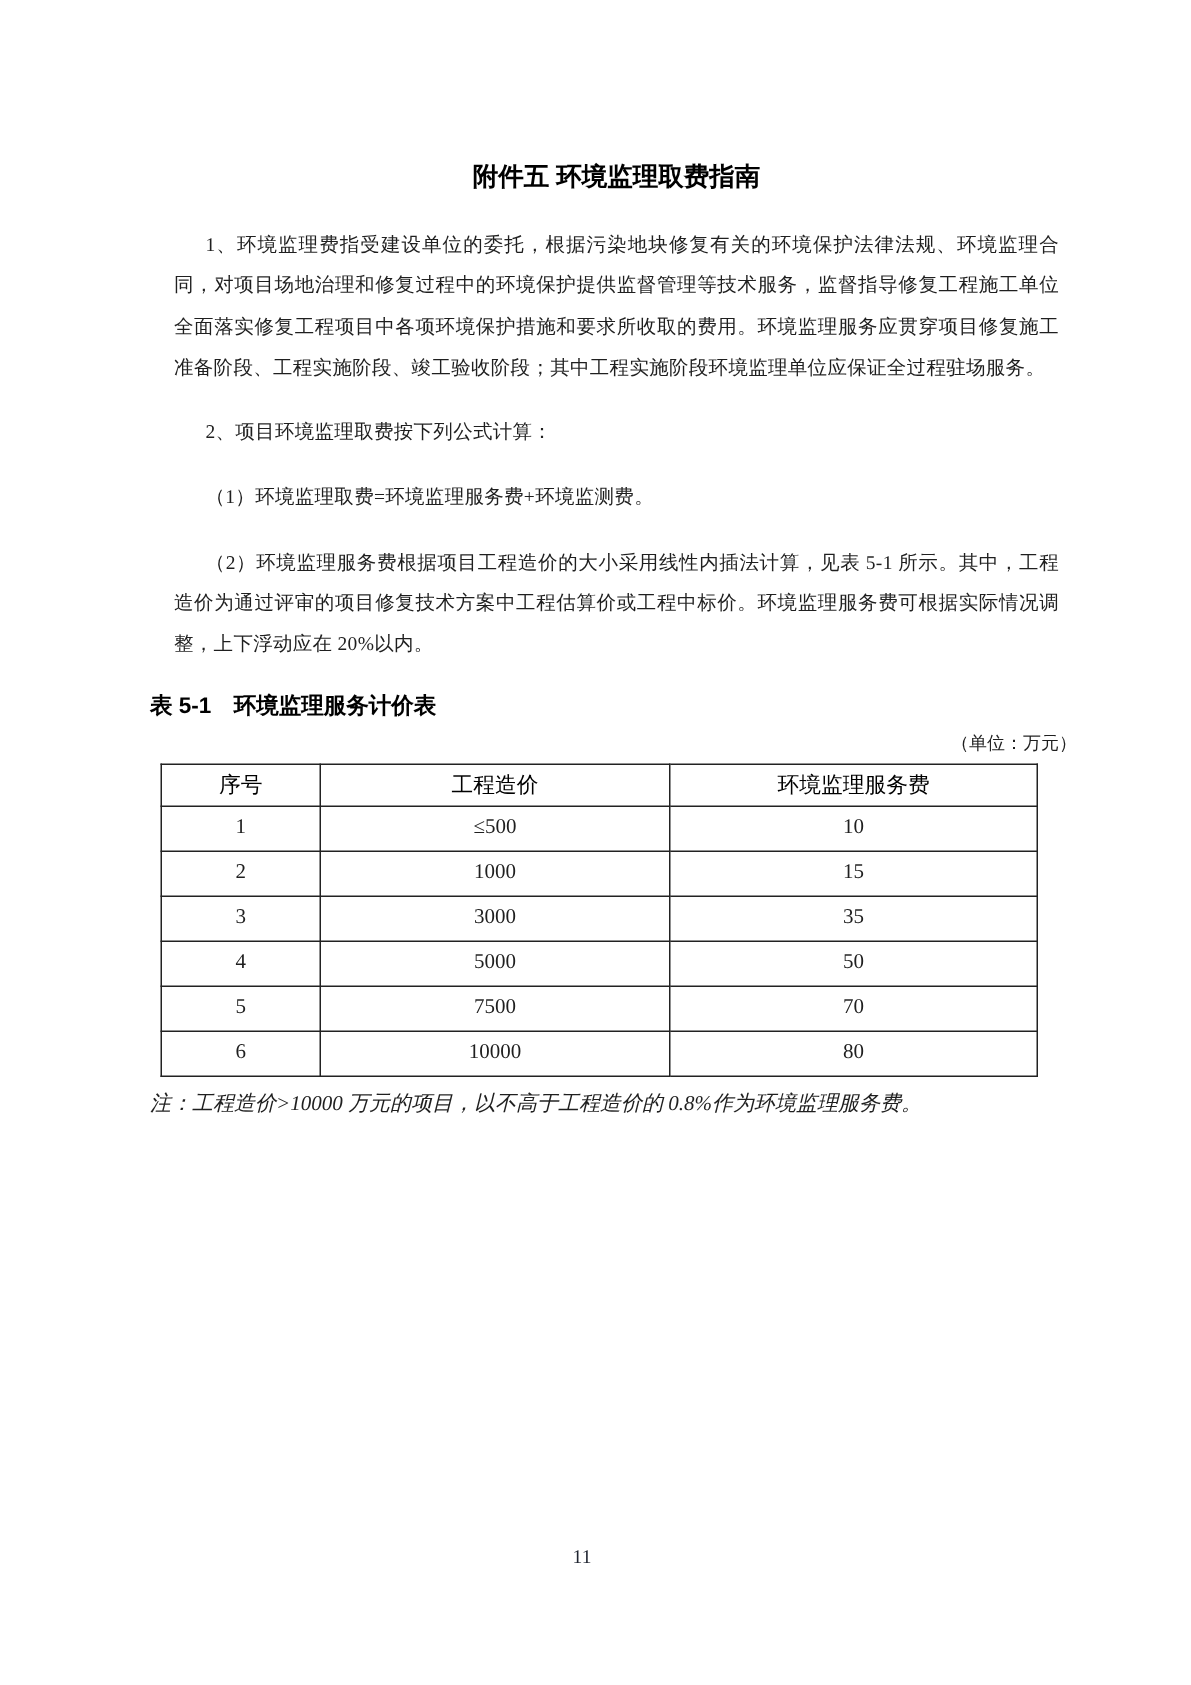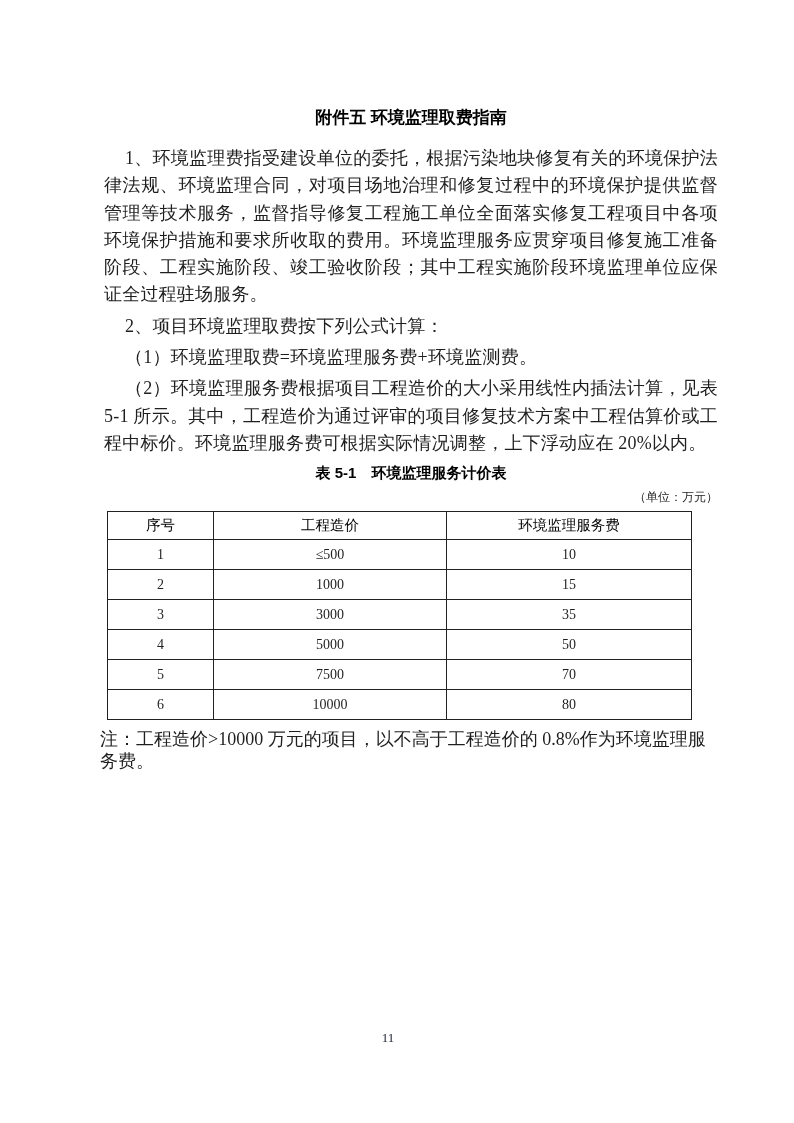--- a/index.html
+++ b/index.html
@@ -21,34 +21,33 @@
   .doc-title {
     margin: 0 0 12px 0;
     font-family: "Liberation Sans", "DejaVu Sans", sans-serif;
     font-weight: bold;
     font-size: 17px;
     line-height: 30px;
     text-align: center;
     color: #000000;
   }
   .body-paragraph {
-    margin: 4px;
-    font-size: 18px;
+    margin: 16px;
+    font-size: 13px;
     line-height: 27.3px;
     text-align: justify;
     text-indent: 21px;
     letter-spacing: 0.2px;
   }
   .table-caption {
     margin: 3px 0 0 0;
     font-family: "Liberation Sans", "DejaVu Sans", sans-serif;
     font-weight: bold;
     font-size: 15px;
     line-height: 24px;
-    text-align: center;
     color: #000000;
   }
   .unit-label {
     margin: 1px 4px 0 0;
     font-size: 12px;
     line-height: 22px;
     text-align: right;
   }
   table.fee-table {
     border-collapse: collapse;
@@ -71,23 +70,24 @@
     font-weight: normal;
     font-size: 14.5px;
     color: #000000;
   }
   table.fee-table td {
     height: 29px;
     font-size: 14px;
   }
   .table-note {
     margin: 8px 0 0 0;
-    font-size: 18px;
+    font-size: 14px;
     line-height: 22px;
     text-align: left;
+    font-style: italic;
   }
   .page-number {
     position: absolute;
     top: 1030px;
     left: 0;
     width: 776px;
     text-align: center;
     font-size: 13px;
     line-height: 16px;
     color: #1f2430;

